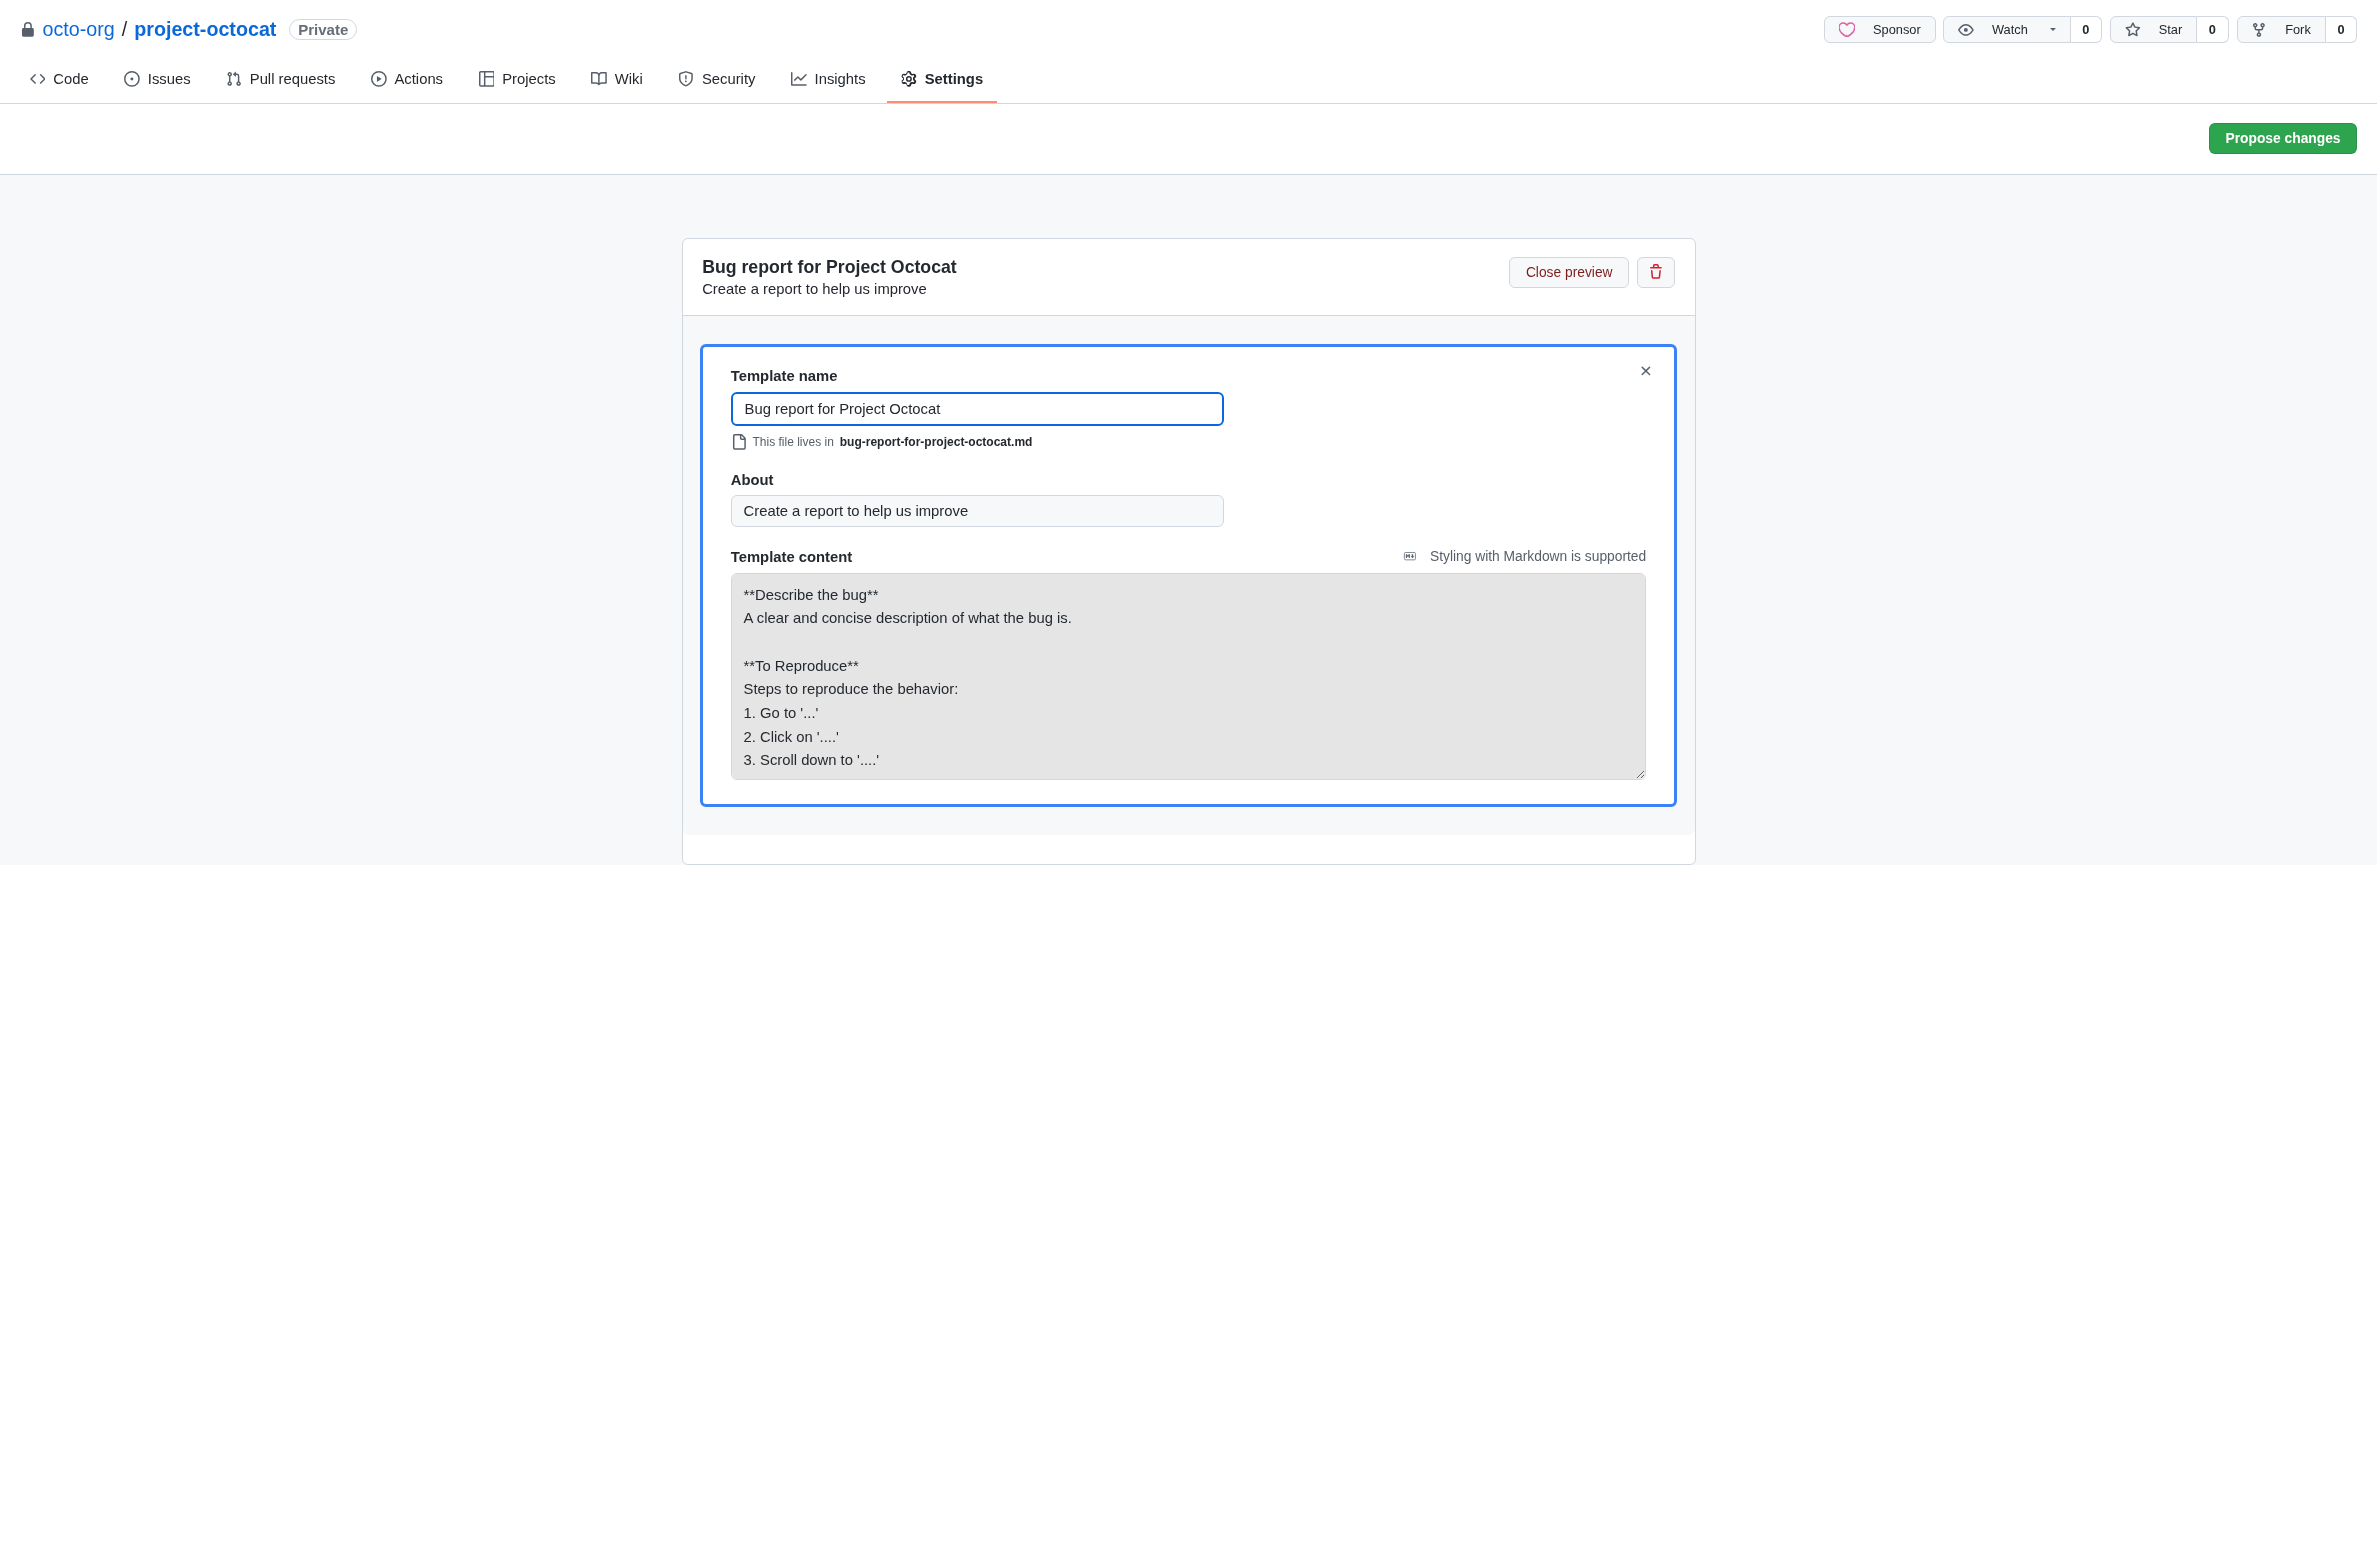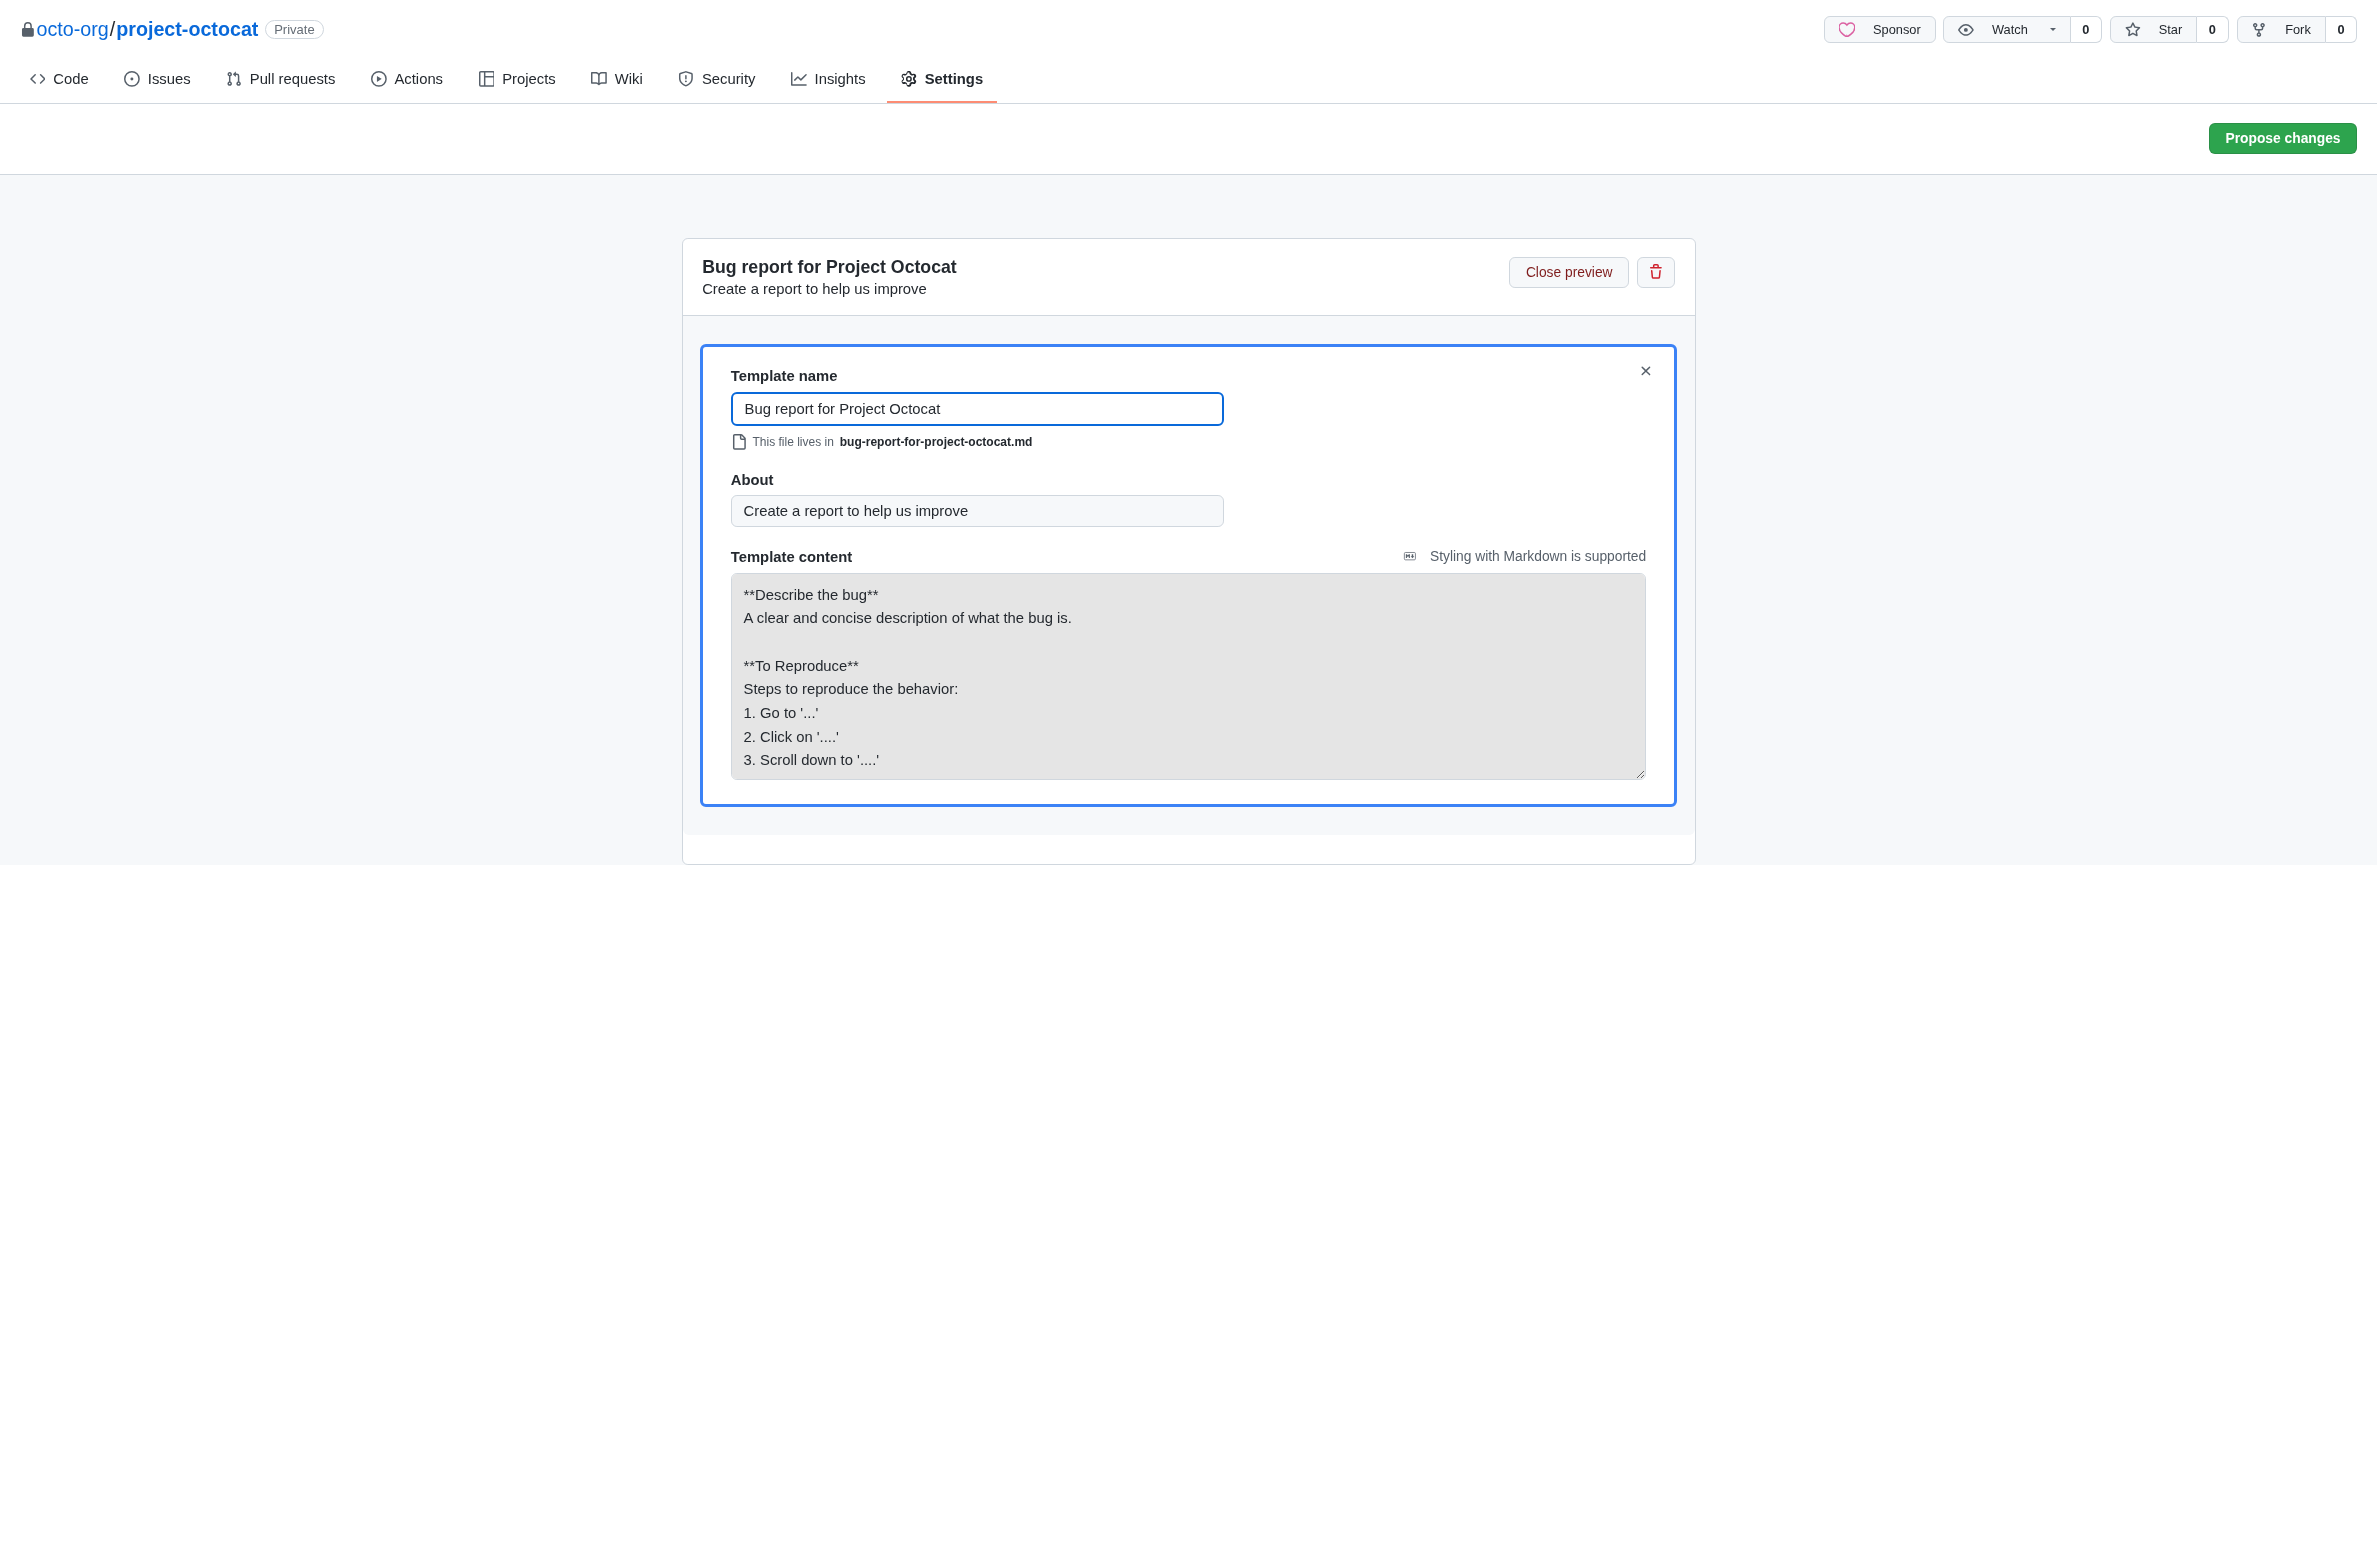--- a/index.html
+++ b/index.html
@@ -11,41 +11,41 @@
   }
   .header-row {
     display: flex;
     align-items: center;
     justify-content: space-between;
     padding: 15.8px 19.7px 0 19.7px;
   }
   .repo-title {
     display: flex;
     align-items: center;
-    gap: 1px;
+    gap: 7px;
     font-size: 19.7px;
     font-weight: 400;
   }
   .repo-title a {
     color: #0969da;
     text-decoration: none;
     font-weight: 400;
   }
   .repo-title .sep {
     color: #24292f;
   }
   .repo-title .name {
     font-weight: 600;
   }
   .private-badge {
     border: 1px solid #d0d7de;
     border-radius: 2em;
     padding: 1px 7.9px;
-    font-size: 13px;
-    font-weight: 400;
+    font-size: 15px;
+    font-weight: 700;
     color: #656d76;
     margin-left: 5.9px;
   }
   .action-buttons {
     display: flex;
     gap: 7.9px;
   }
   .btn-grp {
     display: flex;
   }

